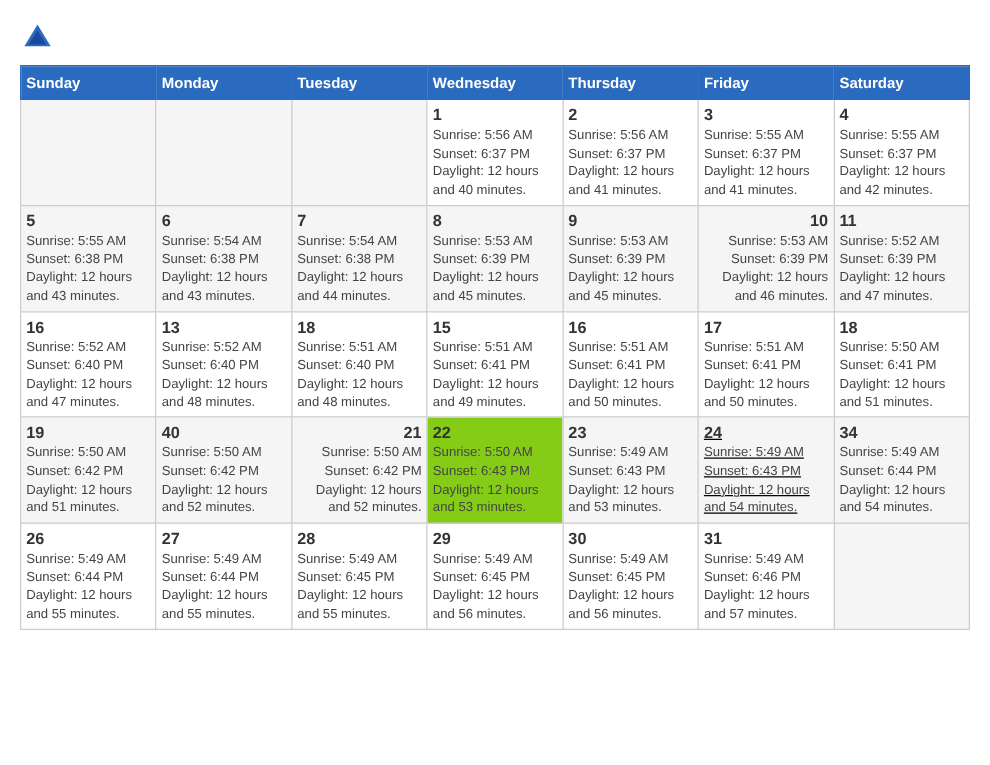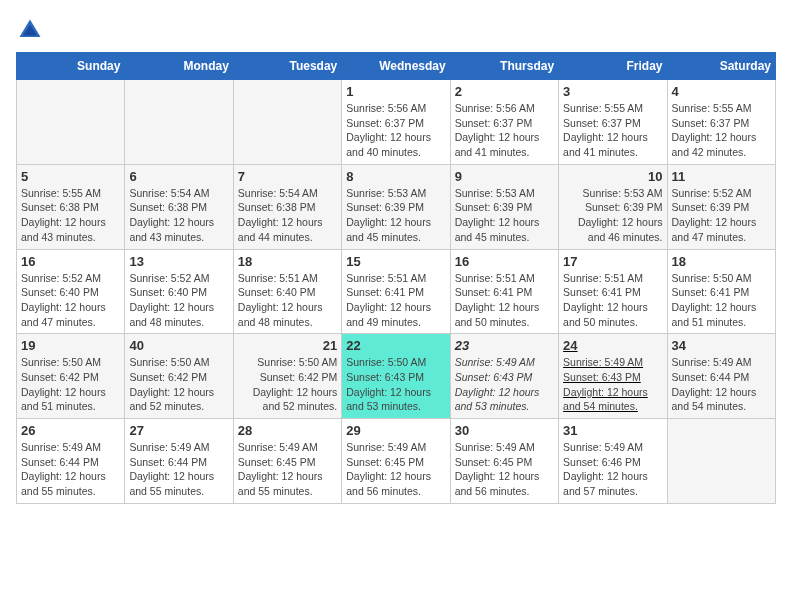--- a/index.html
+++ b/index.html
@@ -55,21 +55,21 @@
     }
     .calendar {
       width: 100%;
       border-collapse: collapse;
       font-size: 11px;
     }
     .calendar th {
       background: #2a6abf;
       color: #fff;
       padding: 6px 4px;
-      text-align: right;
+      text-align: left;
       font-size: 12px;
       font-weight: bold;
       border: 1px solid #2a6abf;
       margin-left: 26px;
     }
     .calendar td {
       border: 1px solid #ccc;
       vertical-align: top;
       padding: 4px;
       width: 108px;
@@ -217,25 +217,25 @@
           <div class="day-info">Sunrise: 5:50 AM<br>Sunset: 6:42 PM<br>Daylight: 12 hours and 51 minutes.</div>
         </td>
         <td style="background: rgb(245, 245, 245);">
           <div class="day-number">40</div>
           <div class="day-info">Sunrise: 5:50 AM<br>Sunset: 6:42 PM<br>Daylight: 12 hours and 52 minutes.</div>
         </td>
         <td style="background: rgb(245, 245, 245); text-align: right;">
           <div class="day-number">21</div>
           <div class="day-info">Sunrise: 5:50 AM<br>Sunset: 6:42 PM<br>Daylight: 12 hours and 52 minutes.</div>
         </td>
-        <td style="background: #5eead4;">
+        <td style="background: #84cc16;">
           <div class="day-number">22</div>
           <div class="day-info">Sunrise: 5:50 AM<br>Sunset: 6:43 PM<br>Daylight: 12 hours and 53 minutes.</div>
         </td>
-        <td style="background: rgb(245, 245, 245); font-style: italic;">
+        <td style="background: rgb(245, 245, 245);">
           <div class="day-number">23</div>
           <div class="day-info">Sunrise: 5:49 AM<br>Sunset: 6:43 PM<br>Daylight: 12 hours and 53 minutes.</div>
         </td>
         <td style="background: rgb(245, 245, 245); text-decoration: underline;">
           <div class="day-number">24</div>
           <div class="day-info">Sunrise: 5:49 AM<br>Sunset: 6:43 PM<br>Daylight: 12 hours and 54 minutes.</div>
         </td>
         <td style="background: rgb(245, 245, 245);">
           <div class="day-number">34</div>
           <div class="day-info">Sunrise: 5:49 AM<br>Sunset: 6:44 PM<br>Daylight: 12 hours and 54 minutes.</div>

